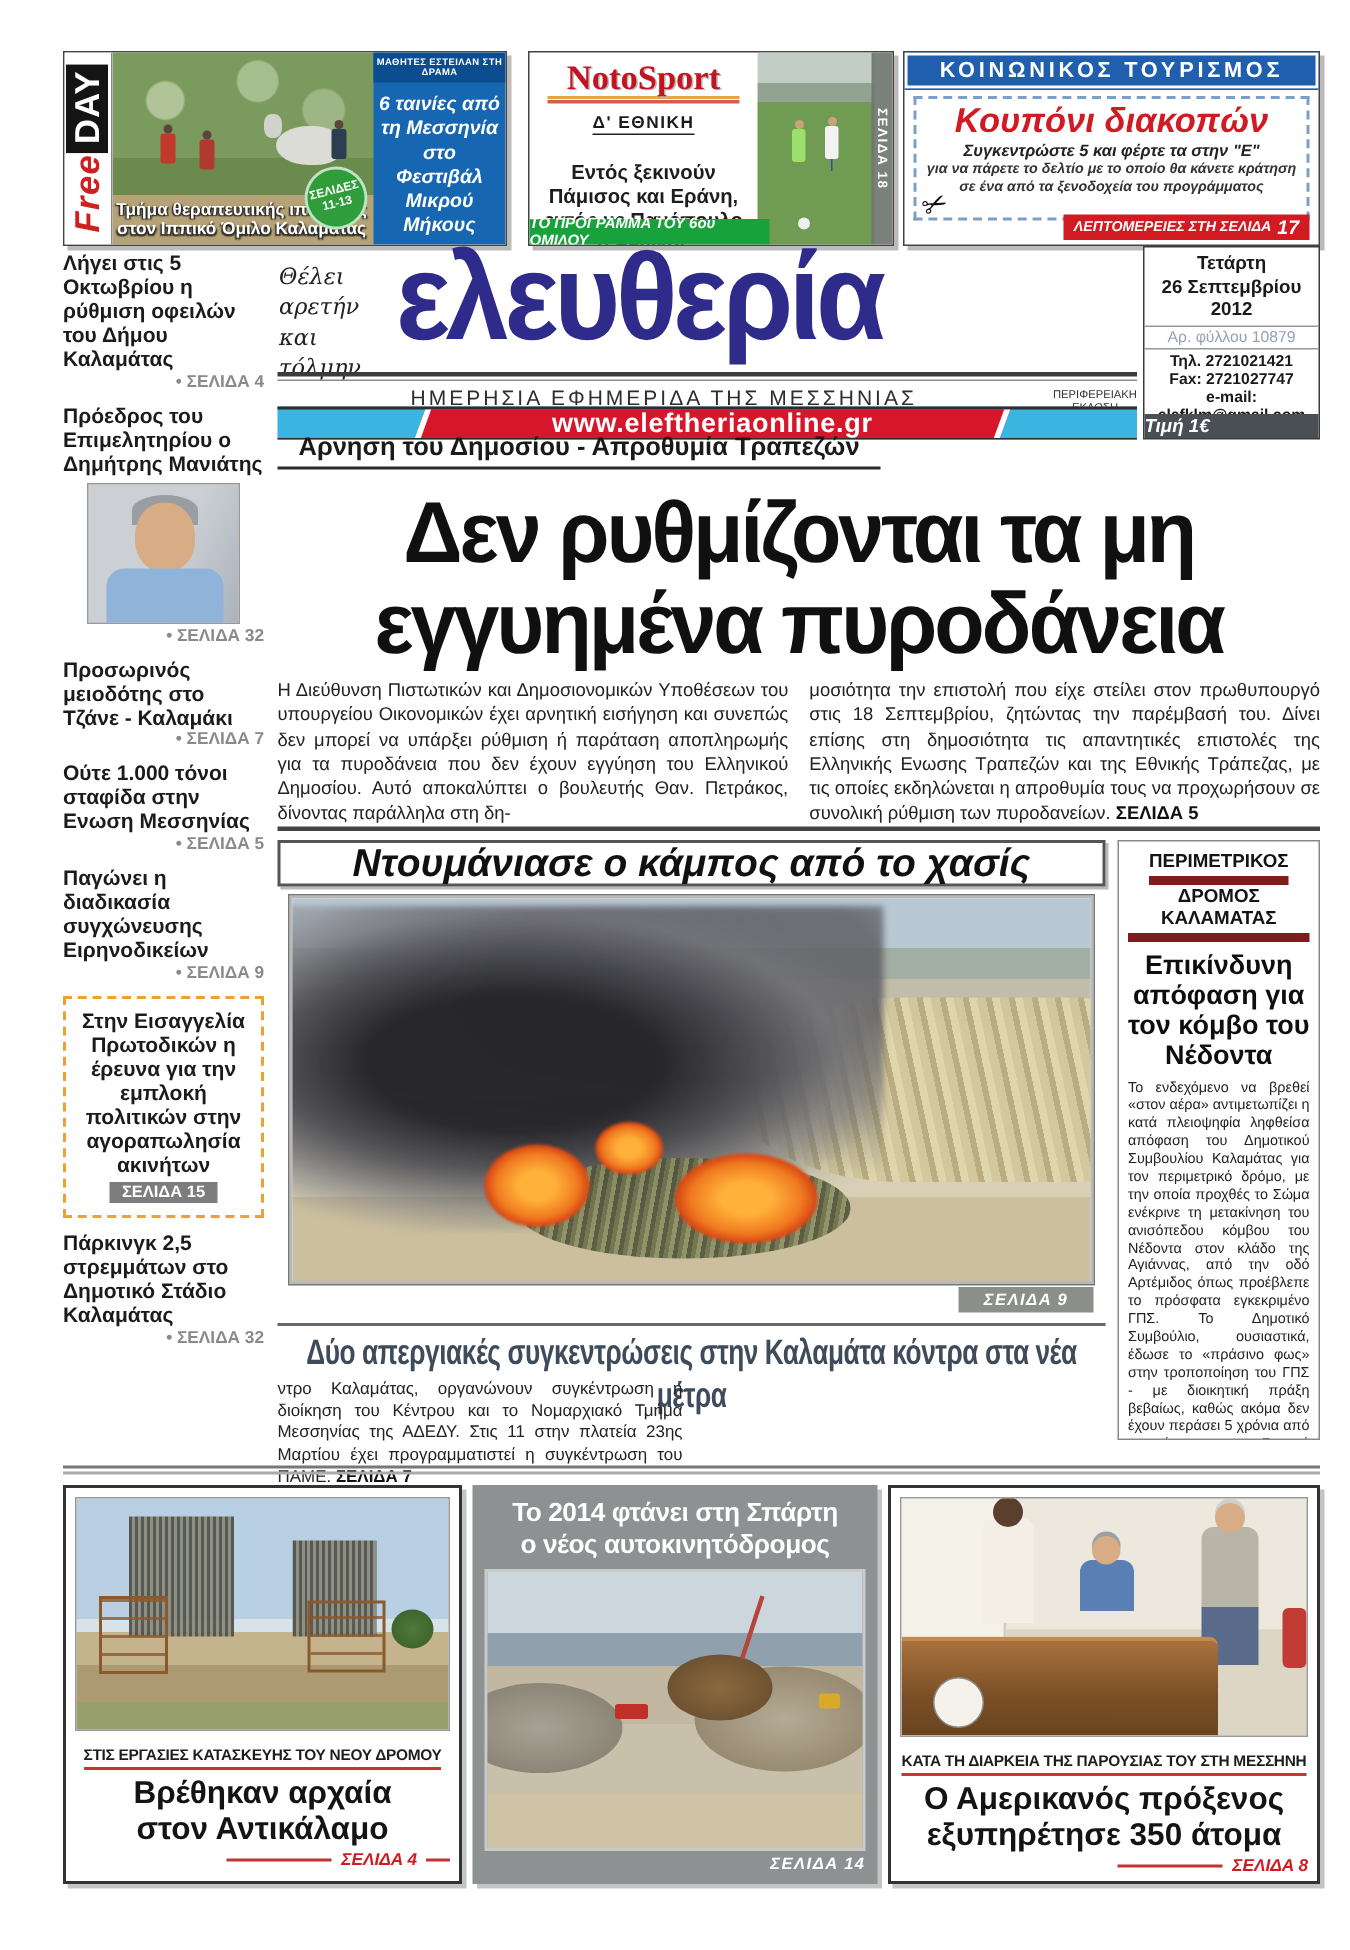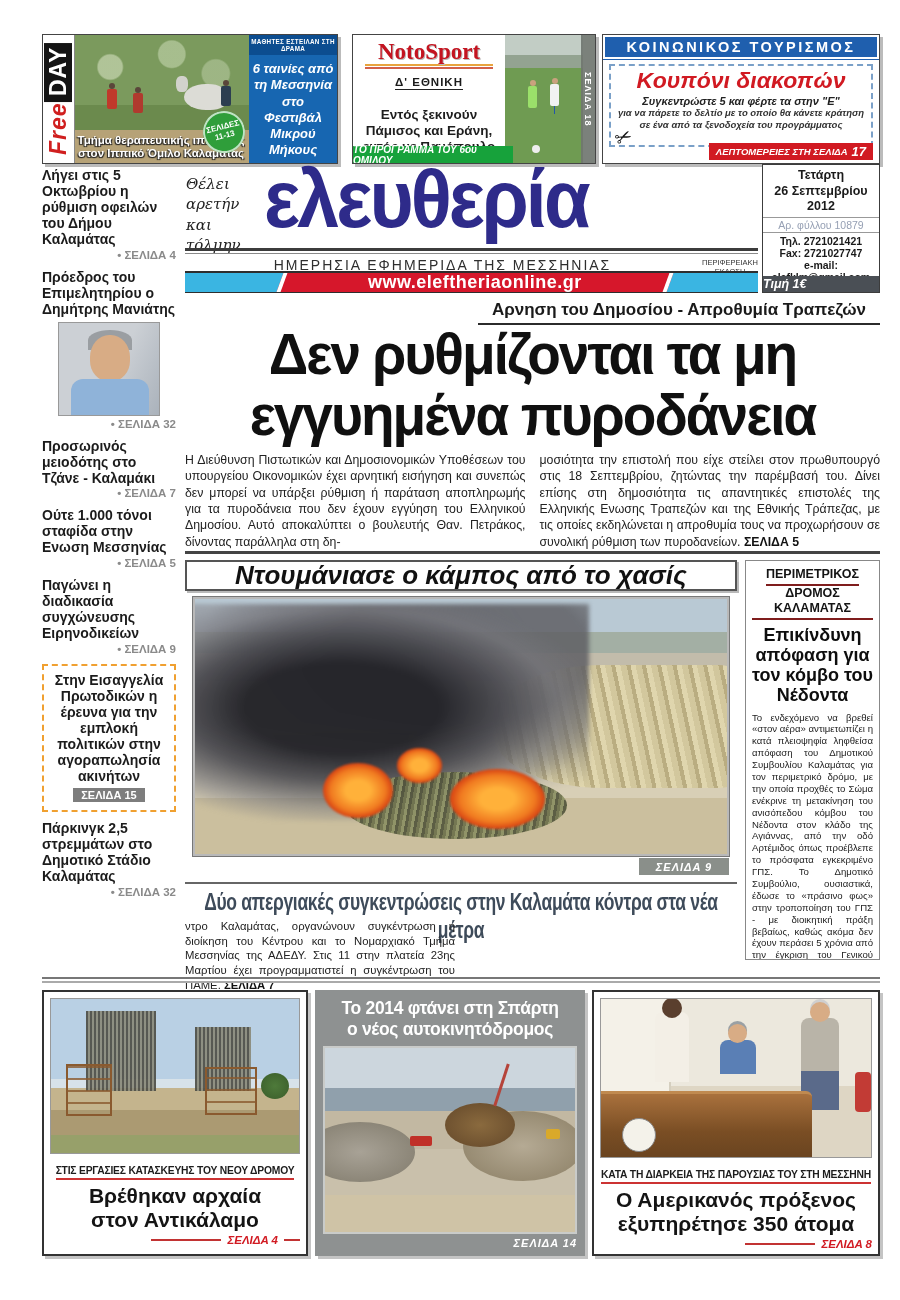--- a/index.html
+++ b/index.html
@@ -74,21 +74,21 @@
                 border-left:4px solid #fff; border-right:4px solid #fff; display:flex; align-items:center; justify-content:center; }
   .banner-text { transform:skewX(20deg); color:#fff; font-weight:bold; font-size:18px; letter-spacing:.5px; }
   .datebox { left:762px; top:164px; width:118px; height:129px; border:1.5px solid #3c3c3c; background:#fff; font-size:12.5px; }
   .db-date { text-align:center; font-weight:bold; line-height:1.25; padding:3px 0 2px; border-bottom:1px solid #999; }
   .db-issue { text-align:center; color:#96a0b4; font-size:10.5px; padding:1px 0; border-bottom:1px solid #999; }
   .db-contact { text-align:center; font-weight:bold; font-size:10.5px; line-height:1.15; padding:2px 0; }
   .db-price { position:absolute; left:0; bottom:0; width:100%; background:#4a4f55; color:#fff; font-weight:bold; font-style:italic;
               font-size:12.5px; text-align:left; padding:1px 0; }
 
   
-  .lead-kicker-wrap { left:185px; top:300px; width:695px; text-align:right; }
+  .lead-kicker-wrap { left:185px; top:288px; width:695px; text-align:left; }
   .lead-kicker { display:inline-block; font-weight:bold; font-size:17px; border-bottom:2px solid #2b2b2b; padding:0 14px 3px; }
   .lead-headline { left:185px; top:324px; width:695px; text-align:center; font-weight:800; font-size:55px; line-height:1.06;
                    letter-spacing:-2px; color:#101010; transform:scaleY(1.05); transform-origin:top center; }
   .lead-body { left:185px; top:452px; width:695px; display:flex; gap:14px; }
   .lead-col { width:341px; font-size:12.3px; line-height:1.33; text-align:justify; color:#222; }
   .pageref-inline { font-weight:bold; color:#111; }
 
   .rule-below-lead { left:185px; top:551px; width:695px; height:2.5px; background:#444; }
 
   
@@ -106,21 +106,21 @@
       background:repeating-linear-gradient(78deg, #d2c79c 0 6px, #b8ab7e 6px 10px, #e0d6ad 10px 15px); opacity:.95; }
   .branches { position:absolute; left:28%; bottom:6%; width:42%; height:26%; border-radius:50%;
       background:repeating-linear-gradient(100deg, #6b6f4a 0 3px, #8a8f62 3px 6px, #50533a 6px 9px); opacity:.9; }
   .flame { position:absolute; border-radius:50%; background:radial-gradient(ellipse, #ffb13a 0 25%, #f07a20 55%, #d43d12 72%, transparent 80%); filter:blur(1px); }
   .fire-label { left:639px; top:858px; width:90px; height:17px; background:#8a8f8a; color:#fff; font-style:italic; font-weight:bold;
                 font-size:11px; display:flex; align-items:center; justify-content:center; letter-spacing:1px; }
 
   
   .nedonta { left:745px; top:560px; width:135px; height:400px; border:1.5px solid #888; padding:6px 6px 4px; background:#fff; overflow:hidden; }
   .nd-kicker { text-align:center; font-weight:bold; font-size:12.5px; line-height:1.25; color:#141414; }
-  .nd-kicker span { border-bottom:2px solid #7f1d1d; display:inline-block; padding-bottom:1px; }
+  .nd-kicker span { border-bottom:6px solid #7f1d1d; display:inline-block; padding-bottom:1px; }
   .nd-headline { text-align:center; font-weight:bold; font-size:18px; line-height:1.12; margin:5px 0 6px; color:#0e0e0e; }
   .nd-body { font-size:9.6px; line-height:1.24; text-align:justify; color:#222; }
 
   
   .strikes-rule { left:185px; top:882px; width:552px; height:1.5px; background:#666; }
   .strikes-headline { left:185px; top:888px; width:552px; text-align:center; font-weight:bold; font-size:17.5px; color:#3e4b5a;
                       transform:scale(1,1.35); transform-origin:center top; letter-spacing:-.3px; }
   .strikes-body { left:185px; top:919px; width:552px; display:flex; gap:12px; }
   .strikes-col { width:270px; font-size:11.3px; line-height:1.3; text-align:justify; color:#222; }
 

